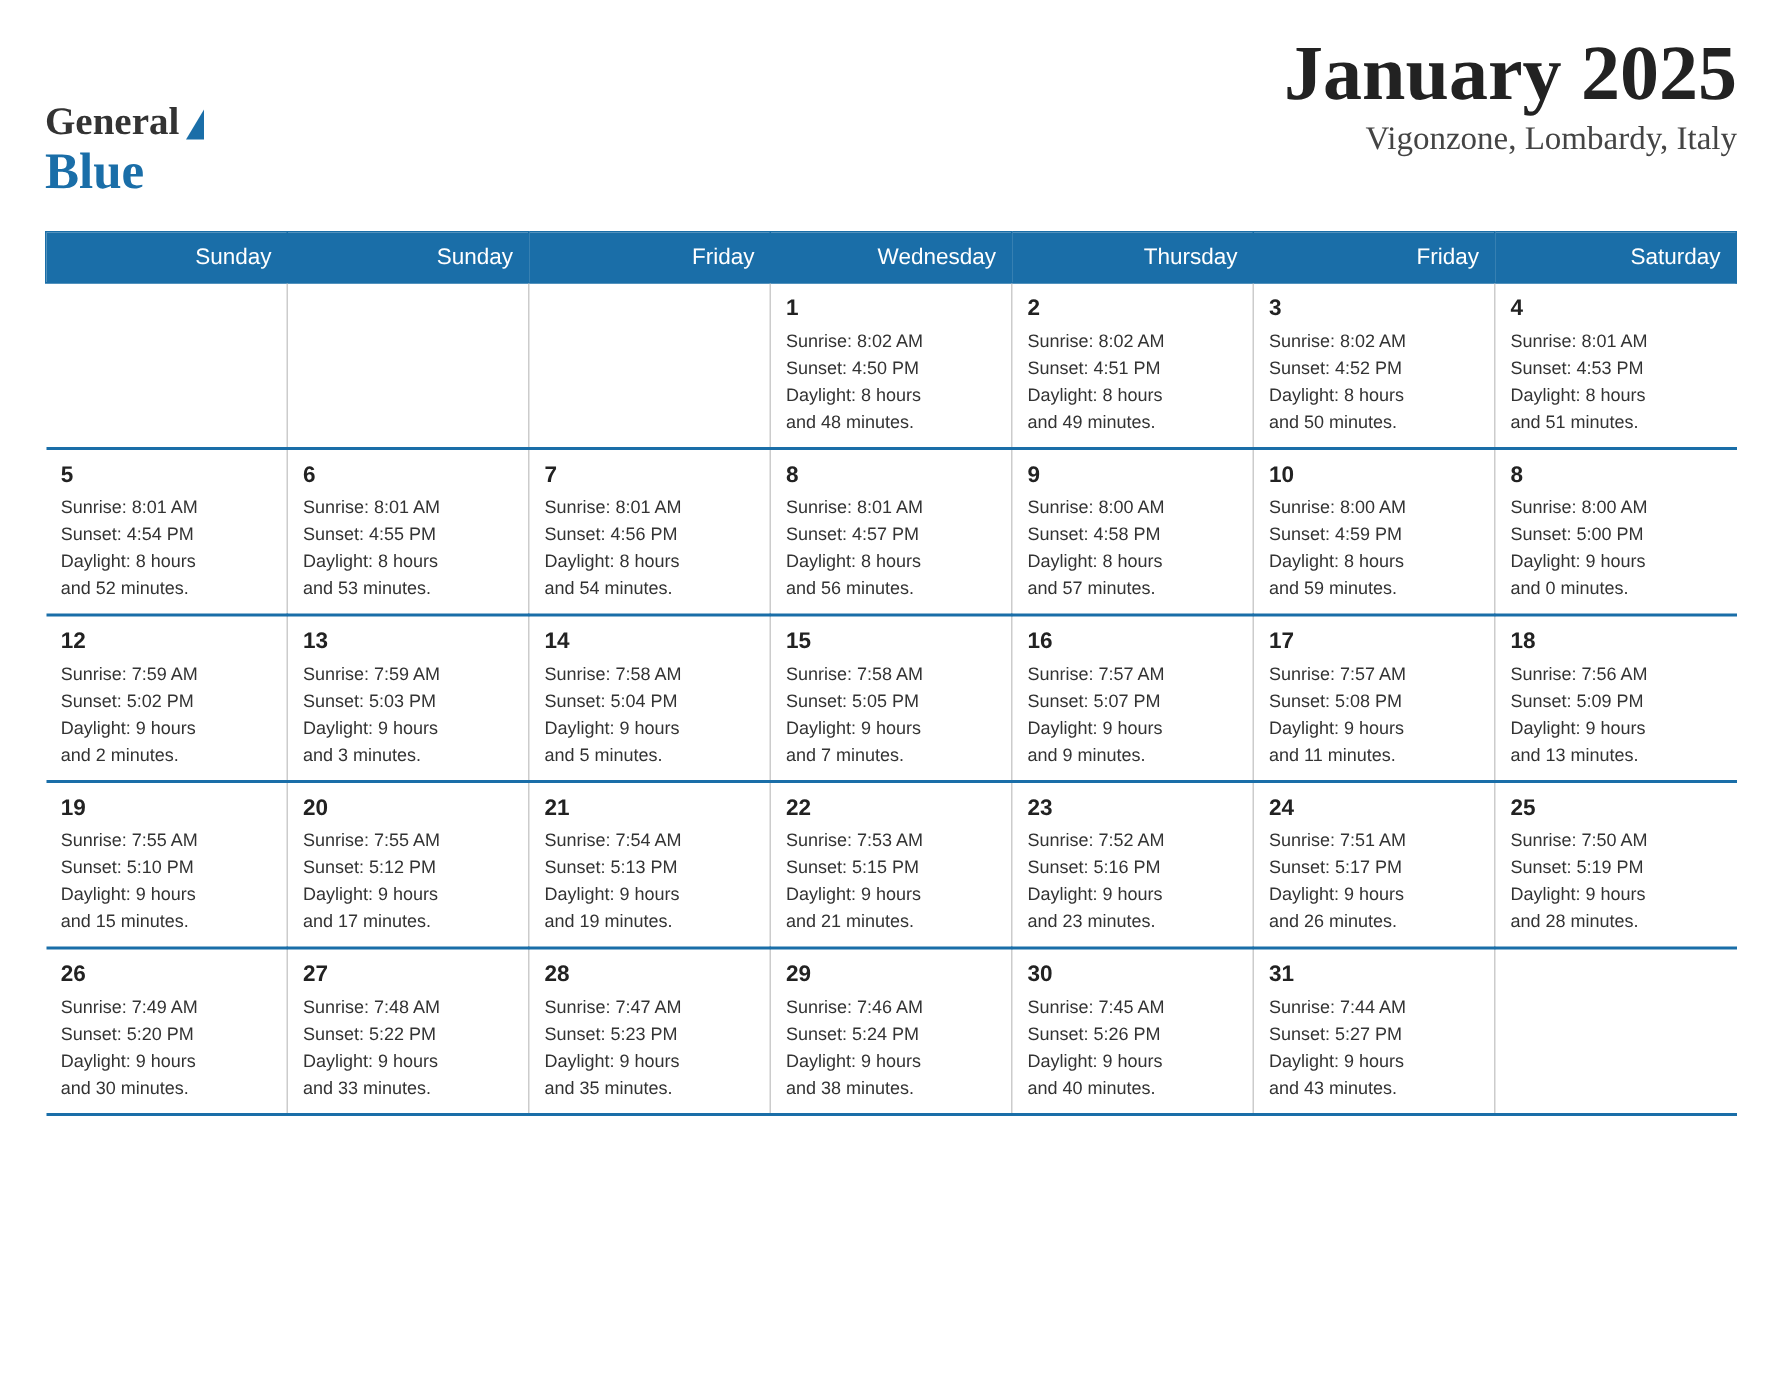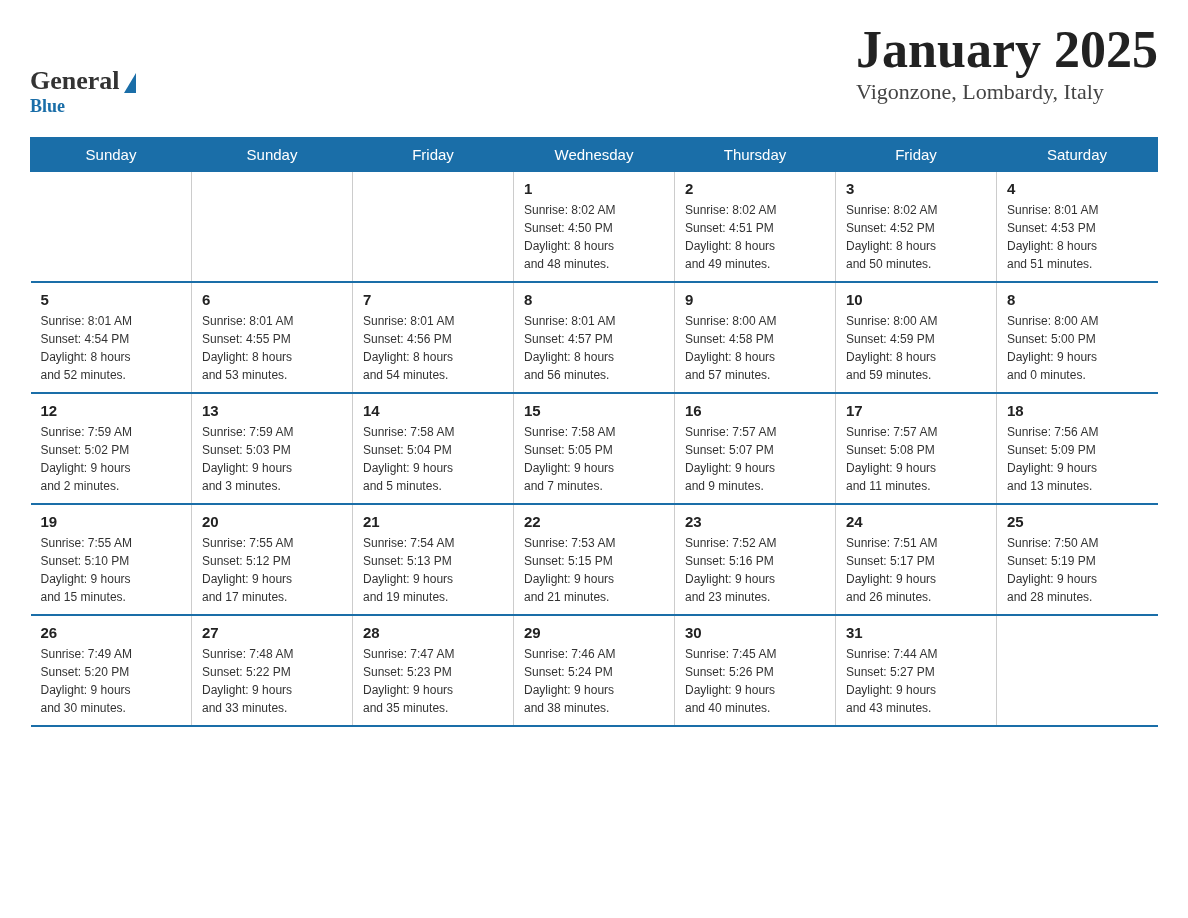--- a/index.html
+++ b/index.html
@@ -35,26 +35,27 @@
     .logo-triangle {
       width: 0;
       height: 0;
       border-left: 12px solid transparent;
       border-right: 0px solid transparent;
       border-bottom: 20px solid #1a6ea8;
       margin-left: 4px;
       margin-top: 4px;
     }
     .logo-blue {
-      font-size: 18px;
+      font-size: 34px;
       font-weight: bold;
       color: #1a6ea8;
       font-family: Georgia, serif;
     }
     .title-section {
+      text-align: right;
     }
     .title-month {
       font-size: 52px;
       font-weight: bold;
       color: #222;
       font-family: Georgia, serif;
     }
     .title-location {
       font-size: 22px;
       color: #444;
@@ -66,21 +67,21 @@
       table-layout: fixed;
     }
     thead tr {
       background-color: #1a6ea8;
     }
     thead th {
       color: #ffffff;
       font-size: 15px;
       font-weight: normal;
       padding: 8px 10px;
-      text-align: center;
+      text-align: right;
       border: 1px solid #1a6ea8;
     }
     tbody tr {
       border-bottom: 2px solid #1a6ea8;
     }
     tbody td {
       vertical-align: top;
       padding: 8px 10px;
       font-size: 12.5px;
       color: #333;

